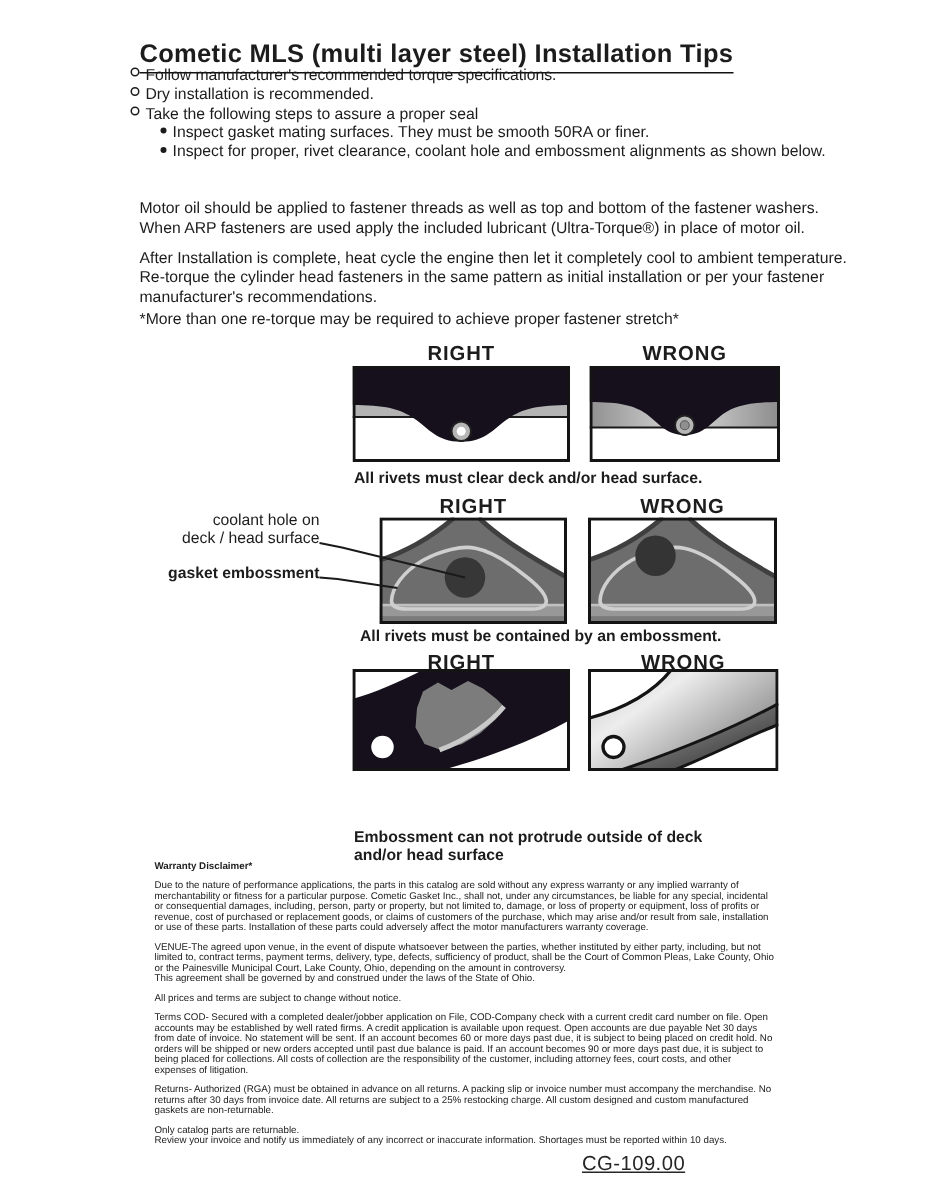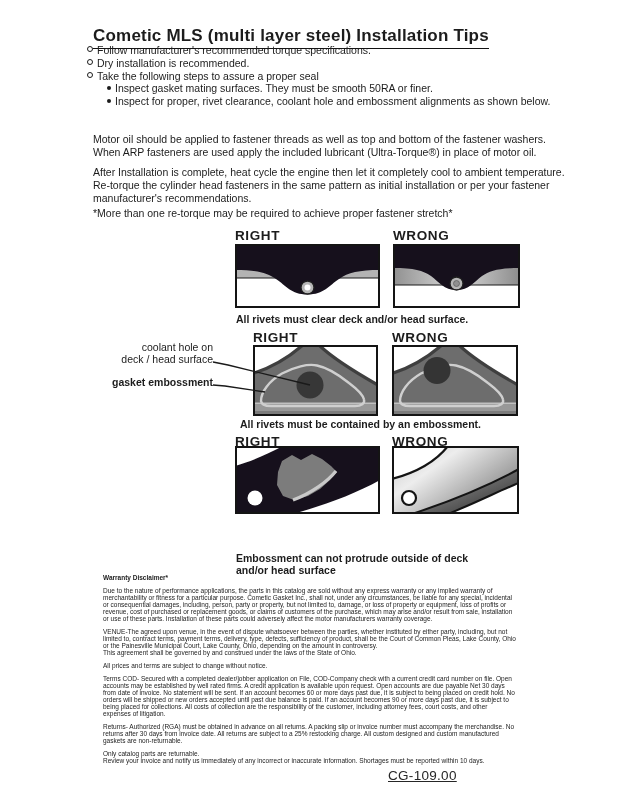--- a/index.html
+++ b/index.html
@@ -10,21 +10,21 @@
   .title span{display:inline-block;border-bottom:1.6px solid #111;padding-bottom:2px;}
   .body-text{font-size:10.5px;line-height:12.8px;}
   .bullet-line{white-space:nowrap;}
   .om{display:inline-block;width:4px;height:4px;border:1px solid #1c1c1c;border-radius:50%;
       margin-right:4px;vertical-align:2px;}
   .fm{display:inline-block;width:4px;height:4px;background:#1c1c1c;border-radius:50%;
       margin-right:4px;vertical-align:2px;}
   .sub{margin-left:20px;}
   .diesel-h{font-size:12.5px;font-weight:bold;}
   .para{font-size:10.5px;line-height:13.2px;}
-  .rw-label{font-size:13.5px;font-weight:bold;letter-spacing:.6px;}
+  .rw-label{font-size:13.5px;font-weight:bold;letter-spacing:.6px;text-align:center;}
   .caption{font-size:10.5px;font-weight:bold;line-height:12px;}
   .ann{font-size:10.5px;line-height:11.5px;text-align:right;}
   .dbox{position:absolute;display:block;}
   .legal{font-size:6.5px;line-height:7px;}
   .legal h4{font-size:6.5px;margin:0 0 6px 0;}
   .legal p{margin:0;}
   .legal p.gap{margin-top:6px;}
   .pagenum{font-size:13.5px;color:#262626;letter-spacing:.3px;}
   svg{display:block;}
 </style>

